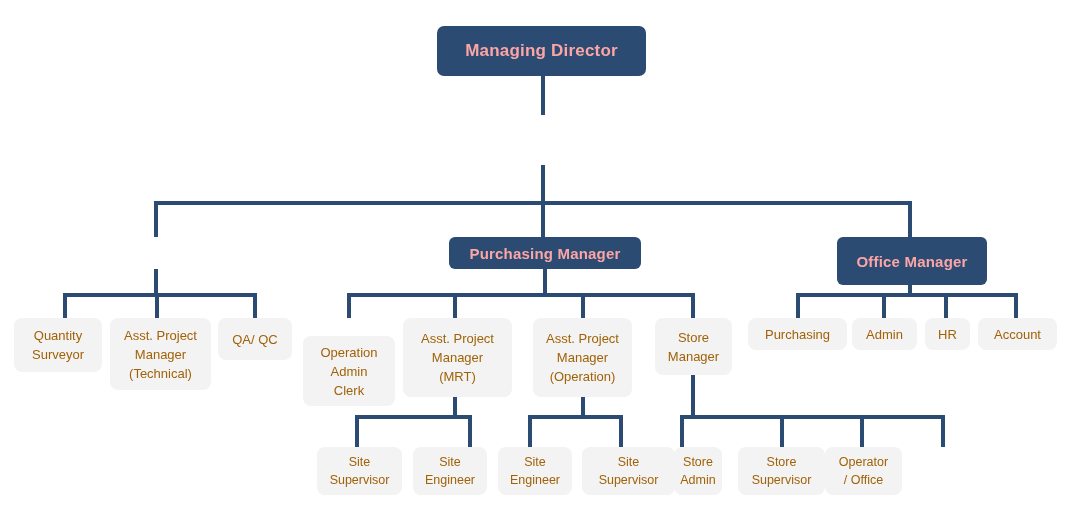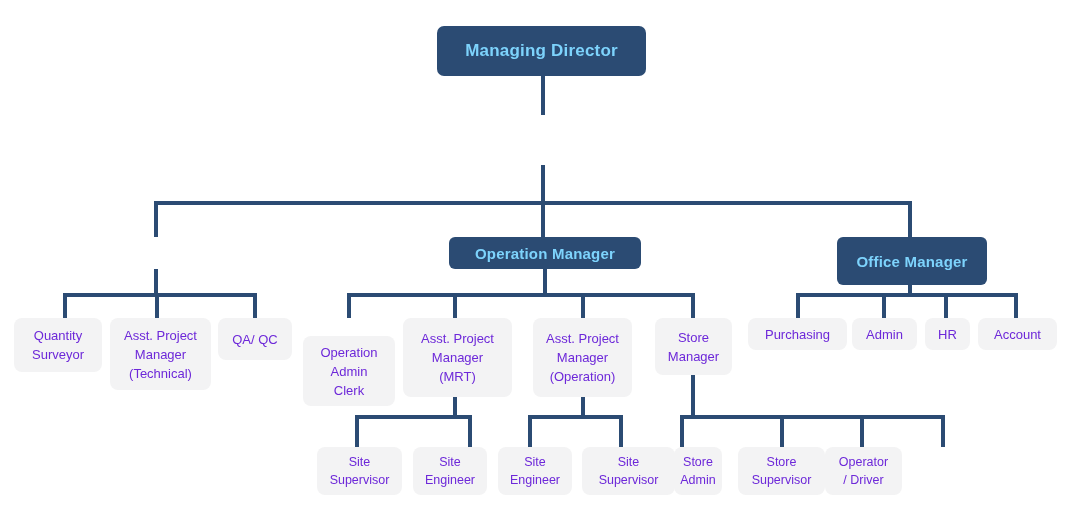--- a/index.html
+++ b/index.html
@@ -15,30 +15,30 @@
     position: absolute;
     box-sizing: border-box;
     display: flex;
     align-items: center;
     justify-content: center;
     text-align: center;
     white-space: pre-line;
   }
   .dark {
     background: #2b4b73;
-    color: #7dd3fc;
+    color: #fca5a5;
     font-weight: 700;
     border-radius: 7px;
     letter-spacing: 0.2px;
   }
   .lvl12 { font-size: 17px; }
   .lvl3  { font-size: 15px; border-radius: 6px; }
   .light {
     background: #f3f3f4;
-    color: #6d28d9;
+    color: #a16207;
     border-radius: 8px;
     font-size: 13px;
     line-height: 19px;
     font-weight: 400;
   }
   .lvl5 { font-size: 12.5px; line-height: 18px; }
   .v, .h { position: absolute; background: #2b4b73; }
   .v { width: 4px; }
   .h { height: 4px; }
 </style>
@@ -89,21 +89,21 @@
   <div class="h" style="left:680px;top:415px;width:265px"></div>
   <div class="v" style="left:680px;top:415px;height:32px"></div>
   <div class="v" style="left:780px;top:415px;height:32px"></div>
   <div class="v" style="left:860px;top:415px;height:32px"></div>
   <div class="v" style="left:941px;top:415px;height:32px"></div>
 
   <div class="node dark lvl12" style="left:437px;top:26px;width:209px;height:50px">Managing Director</div>
 
 
 
-  <div class="node dark lvl3" style="left:449px;top:237px;width:192px;height:32px">Operation Manager</div>
+  <div class="node dark lvl3" style="left:449px;top:237px;width:192px;height:32px">Purchasing Manager</div>
 
   <div class="node dark lvl3" style="left:837px;top:237px;width:150px;height:48px">Office Manager</div>
 
   <div class="node light" style="left:14px;top:318px;width:88px;height:54px">Quantity
 Surveyor</div>
 
   <div class="node light" style="left:110px;top:318px;width:101px;height:72px">Asst. Project
 Manager
 (Technical)</div>
 
@@ -144,16 +144,16 @@
   <div class="node light lvl5" style="left:582px;top:447px;width:93px;height:48px">Site
 Supervisor</div>
 
   <div class="node light lvl5" style="left:674px;top:447px;width:48px;height:48px">Store
 Admin</div>
 
   <div class="node light lvl5" style="left:738px;top:447px;width:87px;height:48px">Store
 Supervisor</div>
 
   <div class="node light lvl5" style="left:825px;top:447px;width:77px;height:48px">Operator
-/ Driver</div>
+/ Office</div>
 
 
 </div>
 
 </body></html>

